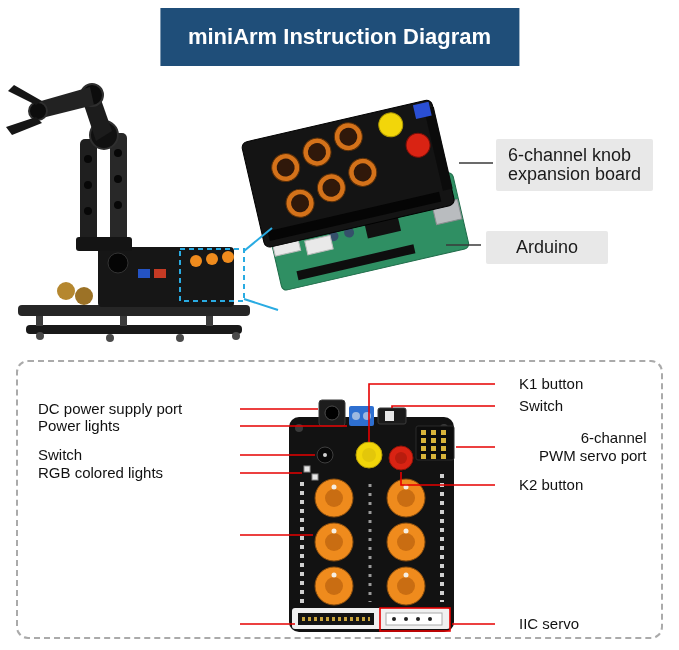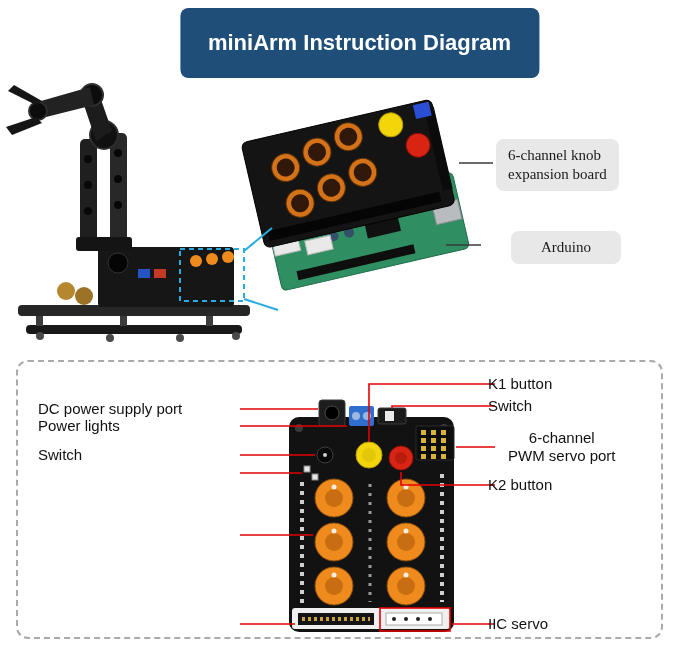--- a/index.html
+++ b/index.html
@@ -6,30 +6,30 @@
     --title-bg:#1f4e79; --title-text:#ffffff; --label-pill-bg:#e8e8e8;
     --callout-red:#e60000; --highlight-cyan:#29abe2; --board-black:#141414;
     --knob-orange:#ef8b1d; --arduino-green:#2f8f63; --button-yellow:#f2d60a; --button-red:#d92313;
   }
   html,body{margin:0;padding:0;background:#fff;}
   .page{position:relative;width:679px;height:650px;background:#fff;overflow:hidden;
         font-family:"Liberation Sans",sans-serif;}
   .abs{position:absolute;}
   .title-banner{position:absolute;top:8px;left:50%;transform:translateX(-50%);
     background:var(--title-bg);color:var(--title-text);font-size:22px;font-weight:bold;
-    padding:22px 28px;border-radius:8px;white-space:nowrap;margin-left:20px;}
-  .pill{position:absolute;background:var(--label-pill-bg);border-radius:8px;
-    font-size:15px;line-height:19px;color:#1a1a1a;padding:7px 12px;font-family:Liberation Serif, serif;}
+    padding:16px 28px;border-radius:0;white-space:nowrap;}
+  .pill{position:absolute;background:var(--label-pill-bg);border-radius:2px;
+    font-size:18px;line-height:19px;color:#1a1a1a;padding:7px 12px;}
   .pill-expansion{left:496px;top:139px;white-space:pre-line;}
-  .pill-arduino{left:511px;top:231px;padding:7px 30px;}
+  .pill-arduino{left:486px;top:231px;padding:7px 30px;}
   .bottom-panel{position:absolute;left:16px;top:360px;width:643px;height:275px;
     border:2px dashed #aaaaaa;border-radius:12px;}
   .panel-label{position:absolute;font-size:15px;line-height:18px;color:#111;}
   .panel-label.left{left:20px;width:196px;text-align:left;}
-  .panel-label.right{left:470px;text-align:center;}
+  .panel-label.right{left:501px;text-align:right;}
   .pre{white-space:pre-line;margin-left:20px;}
   .fill-green{fill:var(--arduino-green);}
   .fill-board{fill:var(--board-black);}
   .fill-orange{fill:var(--knob-orange);}
   .fill-yellow{fill:var(--button-yellow);}
   .fill-red{fill:var(--button-red);}
   svg{display:block;}
 </style>
 </head>
 <body>
@@ -240,20 +240,21 @@
         <polyline points="374,46 374,44 477,44"></polyline>
         <polyline points="438,85 477,85"></polyline>
         <polyline points="383,110 383,123 477,123"></polyline>
         <polyline points="434,262 477,262"></polyline>
       </g>
     </svg>
 
     <div class="panel-label left" style="top:38px">DC power supply port</div>
     <div class="panel-label left" style="top:55px">Power lights</div>
     <div class="panel-label left" style="top:84px">Switch</div>
+    <div class="panel-label left" style="top:102px">RGB colored lights</div>
 
     <div class="panel-label right" style="top:13px">K1 button</div>
     <div class="panel-label right" style="top:35px">Switch</div>
     <div class="panel-label right pre" style="top:67px">6-channel
 PWM servo port</div>
     <div class="panel-label right" style="top:114px">K2 button</div>
     <div class="panel-label right" style="top:253px">IIC servo</div>
   </div>
 
 </div>

